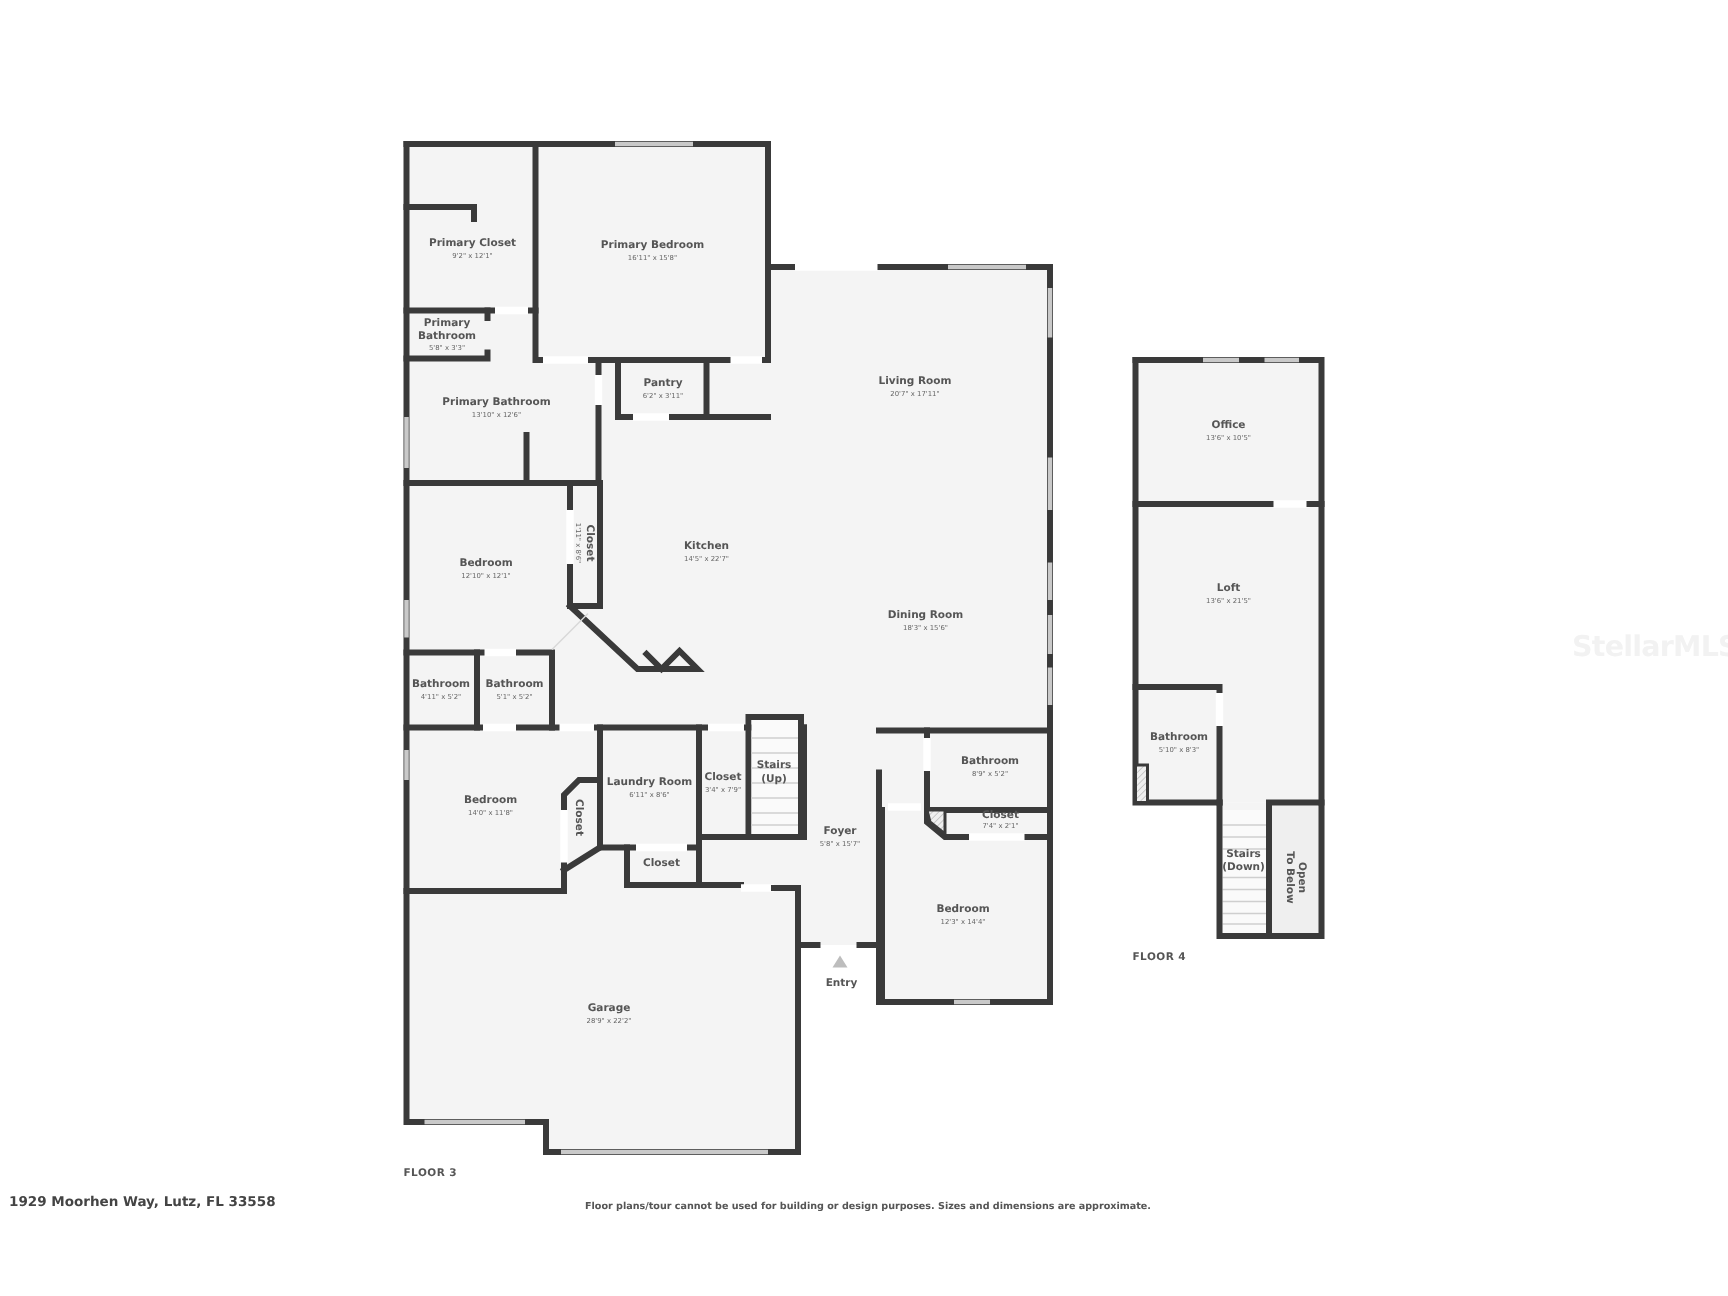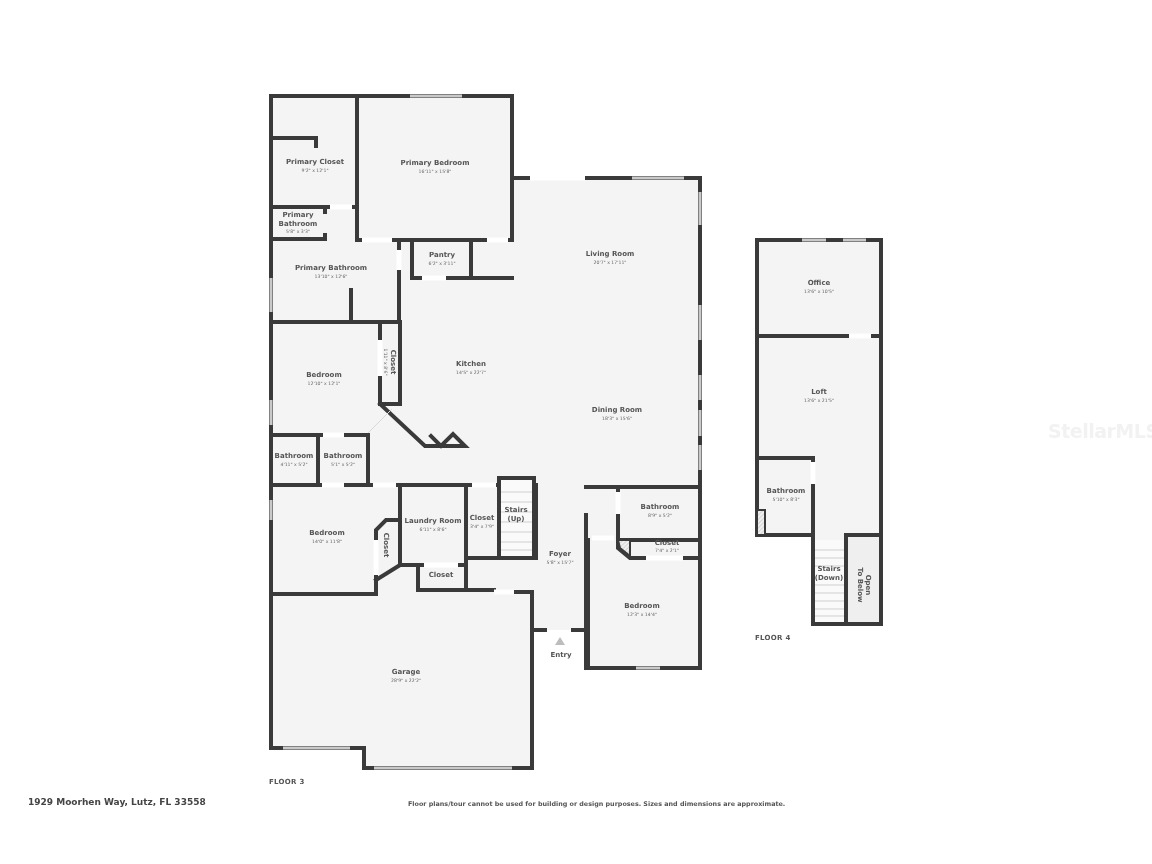--- a/index.html
+++ b/index.html
@@ -6,22 +6,22 @@
   body { width:1152px; height:864px; position:relative; overflow:hidden; font-family:"DejaVu Sans", sans-serif; color:#4a4a4a; }
   svg.plan { position:absolute; left:0; top:0; width:1152px; height:864px; }
   .room { fill:#f4f4f4; }
   .wall { stroke:#3a3a3a; stroke-width:4; fill:none; stroke-linecap:square; }
   .thin { stroke:#d8d8d8; stroke-width:1; fill:none; }
   .win { stroke:#c9c9c9; stroke-width:3; }
   .door { stroke:#ffffff; stroke-width:5; }
   .lbl { font-family:"DejaVu Sans", sans-serif; font-size:7px; font-weight:bold; fill:#555; text-anchor:middle; }
   .dim { font-family:"DejaVu Sans", sans-serif; font-size:4.6px; fill:#666; text-anchor:middle; }
   .floor-label { position:absolute; font-size:7px; font-weight:bold; color:#555; letter-spacing:0.3px; }
-  .address { position:absolute; left:28px; top:797px; font-size:9px; font-weight:bold; color:#444; }
-  .disclaimer { position:absolute; left:408px; top:800px; font-size:6.4px; font-weight:bold; color:#555; }
+  .address { position:absolute; left:6px; top:797px; font-size:9px; font-weight:bold; color:#444; }
+  .disclaimer { position:absolute; left:390px; top:800px; font-size:6.4px; font-weight:bold; color:#555; }
   .watermark { position:absolute; left:1048px; top:420px; font-size:19px; font-weight:bold; color:#f2f2f2; letter-spacing:-0.5px; }
   .hatch { fill:url(#hatch); stroke:#3a3a3a; stroke-width:2; }
   .stair-line { stroke:#cfcfcf; stroke-width:1; }
 </style>
 </head>
 <body>
 
 <svg class="plan" viewBox="0 0 1152 864" xmlns="http://www.w3.org/2000/svg">
   <defs>
     <pattern id="hatch" width="3" height="3" patternUnits="userSpaceOnUse" patternTransform="rotate(45)">

